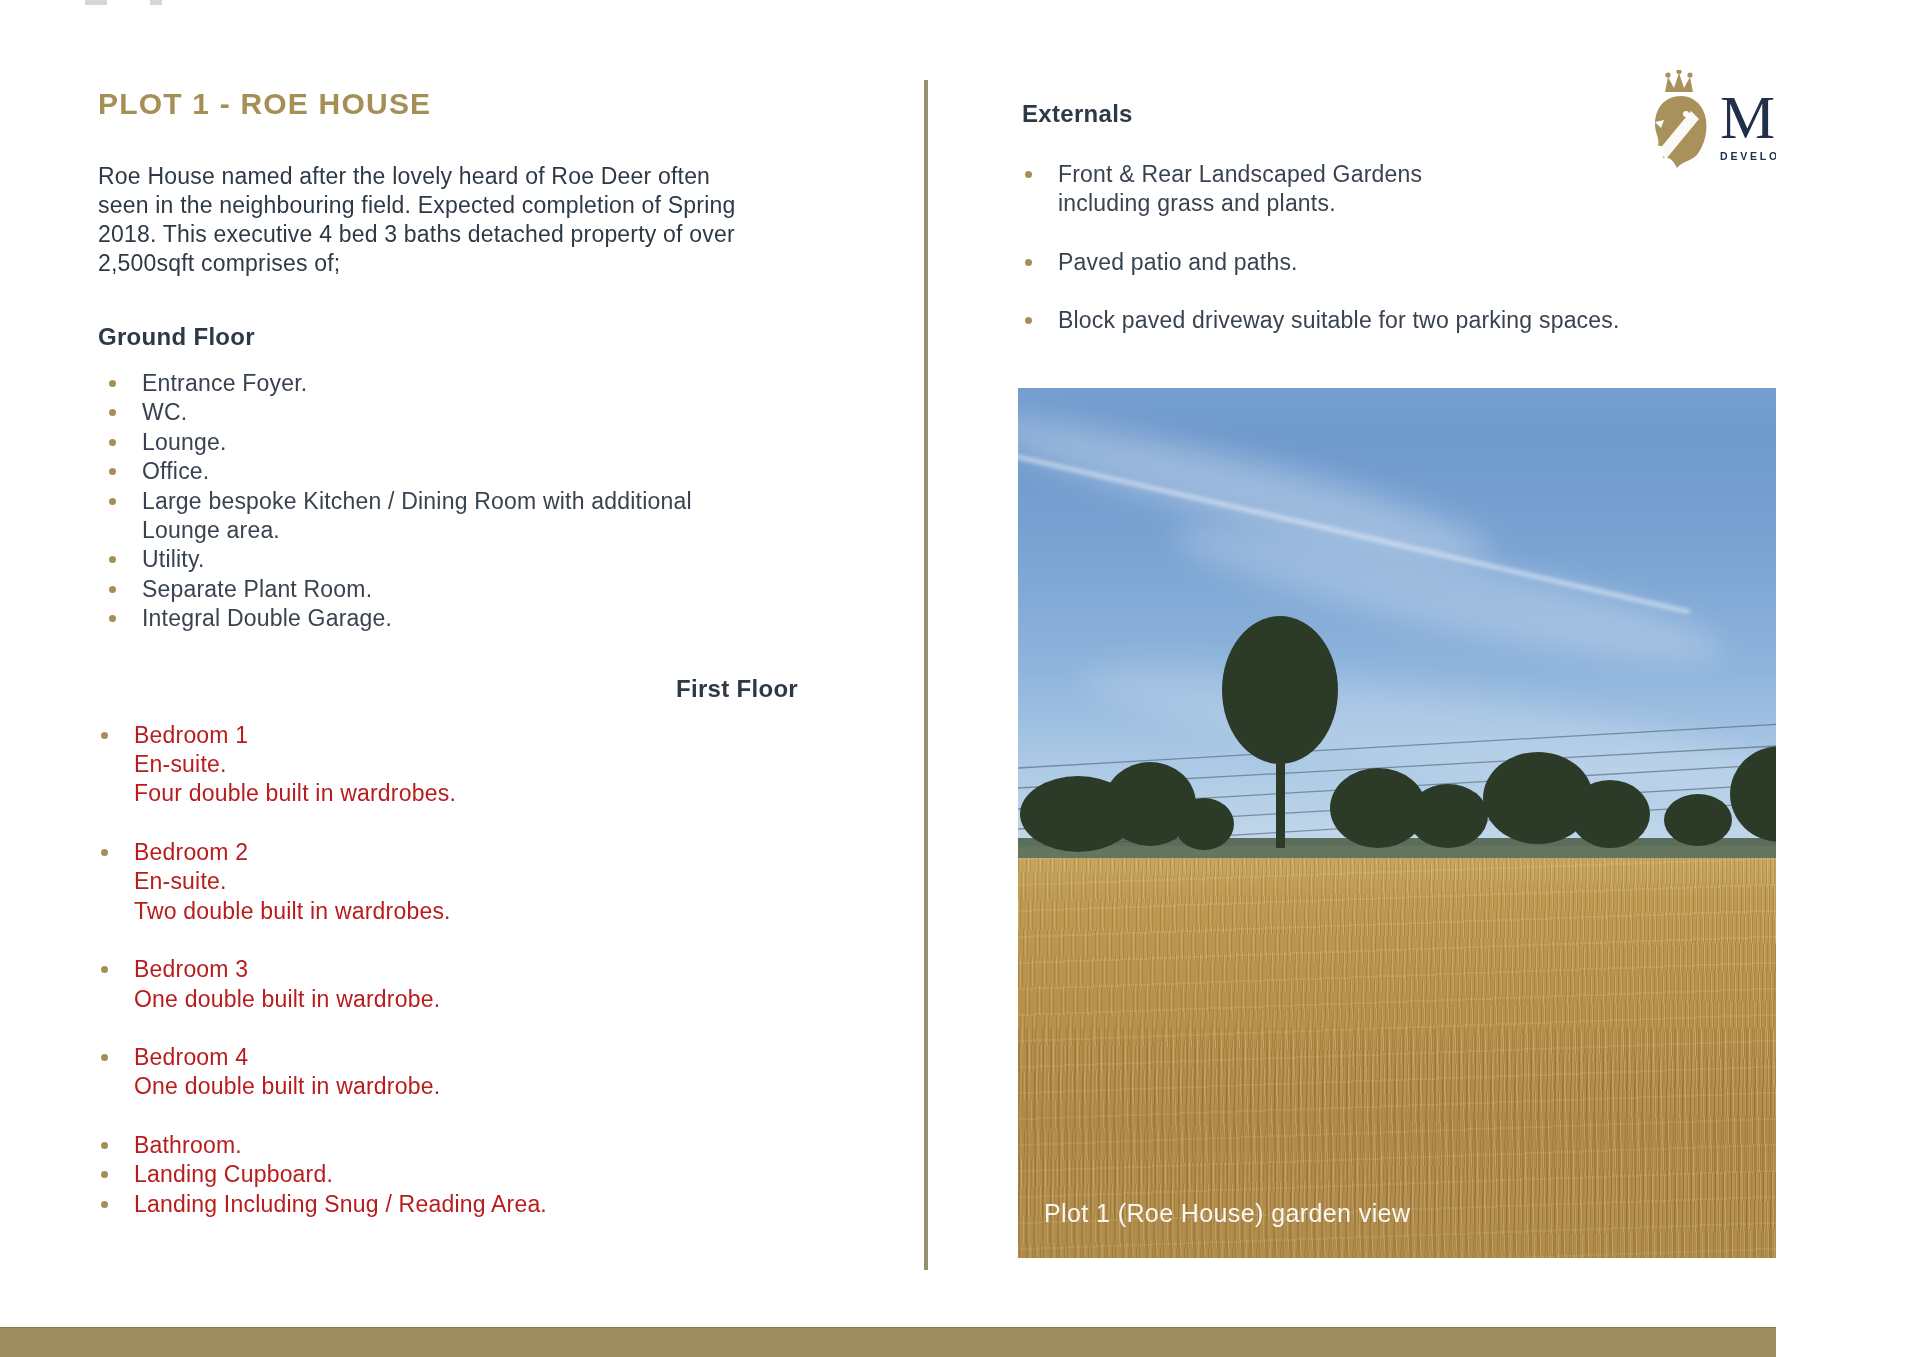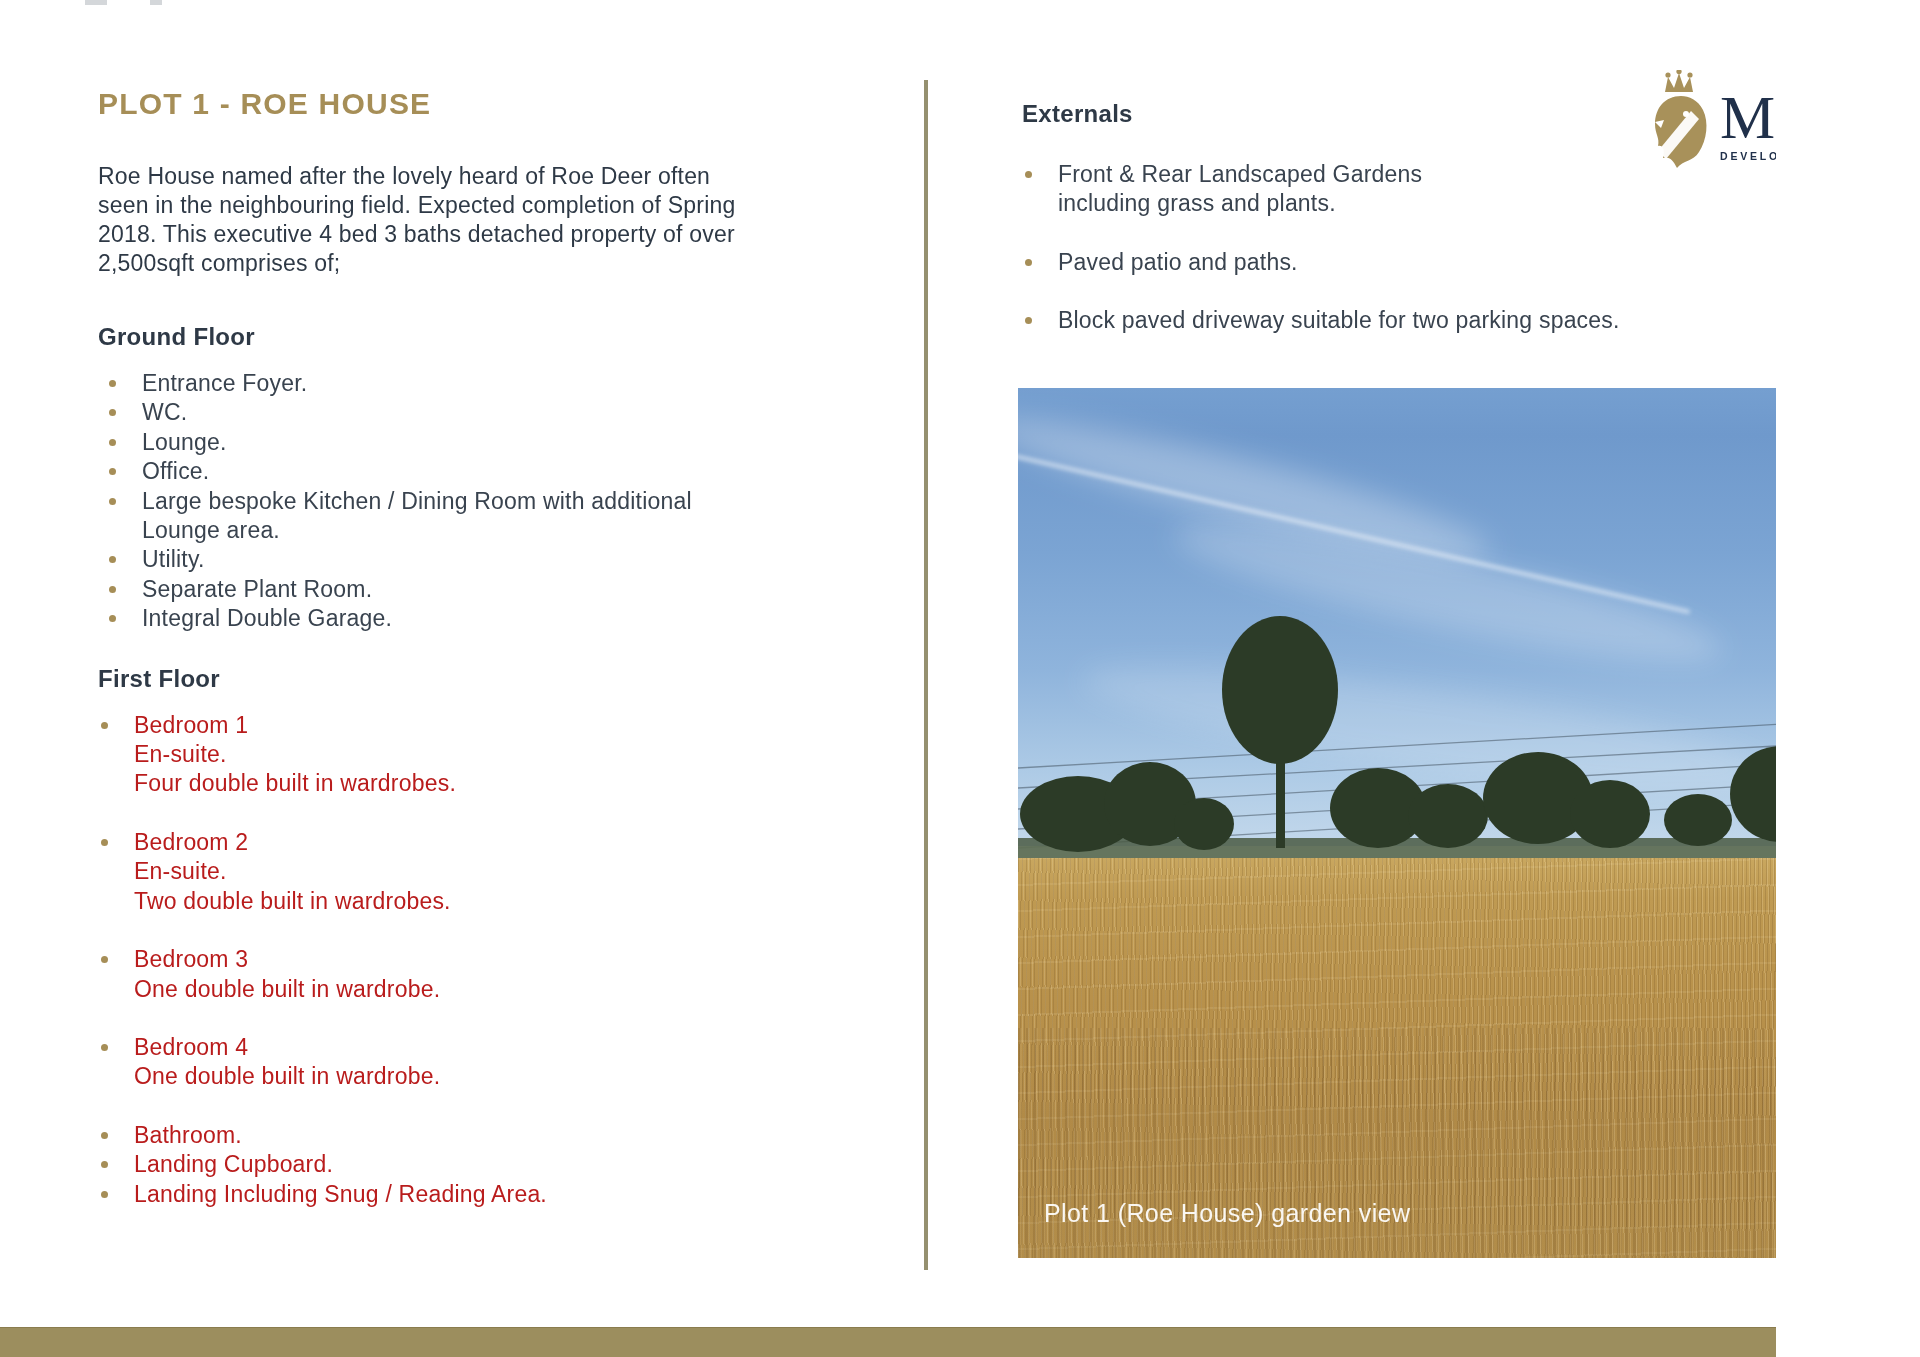--- a/index.html
+++ b/index.html
@@ -6,21 +6,21 @@
   .page{position:relative;width:1776px;height:1357px;background:#ffffff;overflow:hidden;
         font-family:"Liberation Sans",sans-serif;color:#333f4c;}
 
   
   .left-col{position:absolute;left:98px;top:86px;width:700px;}
   .doc-title{font-size:30px;line-height:36px;font-weight:bold;letter-spacing:1.2px;
              color:#a68e57;margin:0 0 40px 0;}
   .intro{font-size:23px;line-height:29px;font-weight:normal;color:#2e3946;letter-spacing:.2px;}
   .section-heading{font-size:24px;line-height:29px;font-weight:bold;color:#2e3946;
                    letter-spacing:.3px;margin:44px 0 18px 0;}
-  .section-heading.ff{margin-top:30px;}
+  .section-heading.ff{margin-top:40px;text-align:right;}
 
   ul.blist{list-style:none;margin:8px;padding:0;font-size:23px;line-height:29.4px;
            color:#39434f;letter-spacing:.2px;}
   ul.blist li{position:relative;padding-left:36px;max-width:600px;}
   .bullet{position:absolute;left:3px;top:11px;width:7px;height:7px;border-radius:50%;
           background:#a68e57;}
 
   .group{position:relative;padding-left:36px;font-size:23px;line-height:29.4px;
          color:#b91c1c;letter-spacing:.2px;margin-bottom:0;}
   .group.spaced{margin-bottom:29px;}

